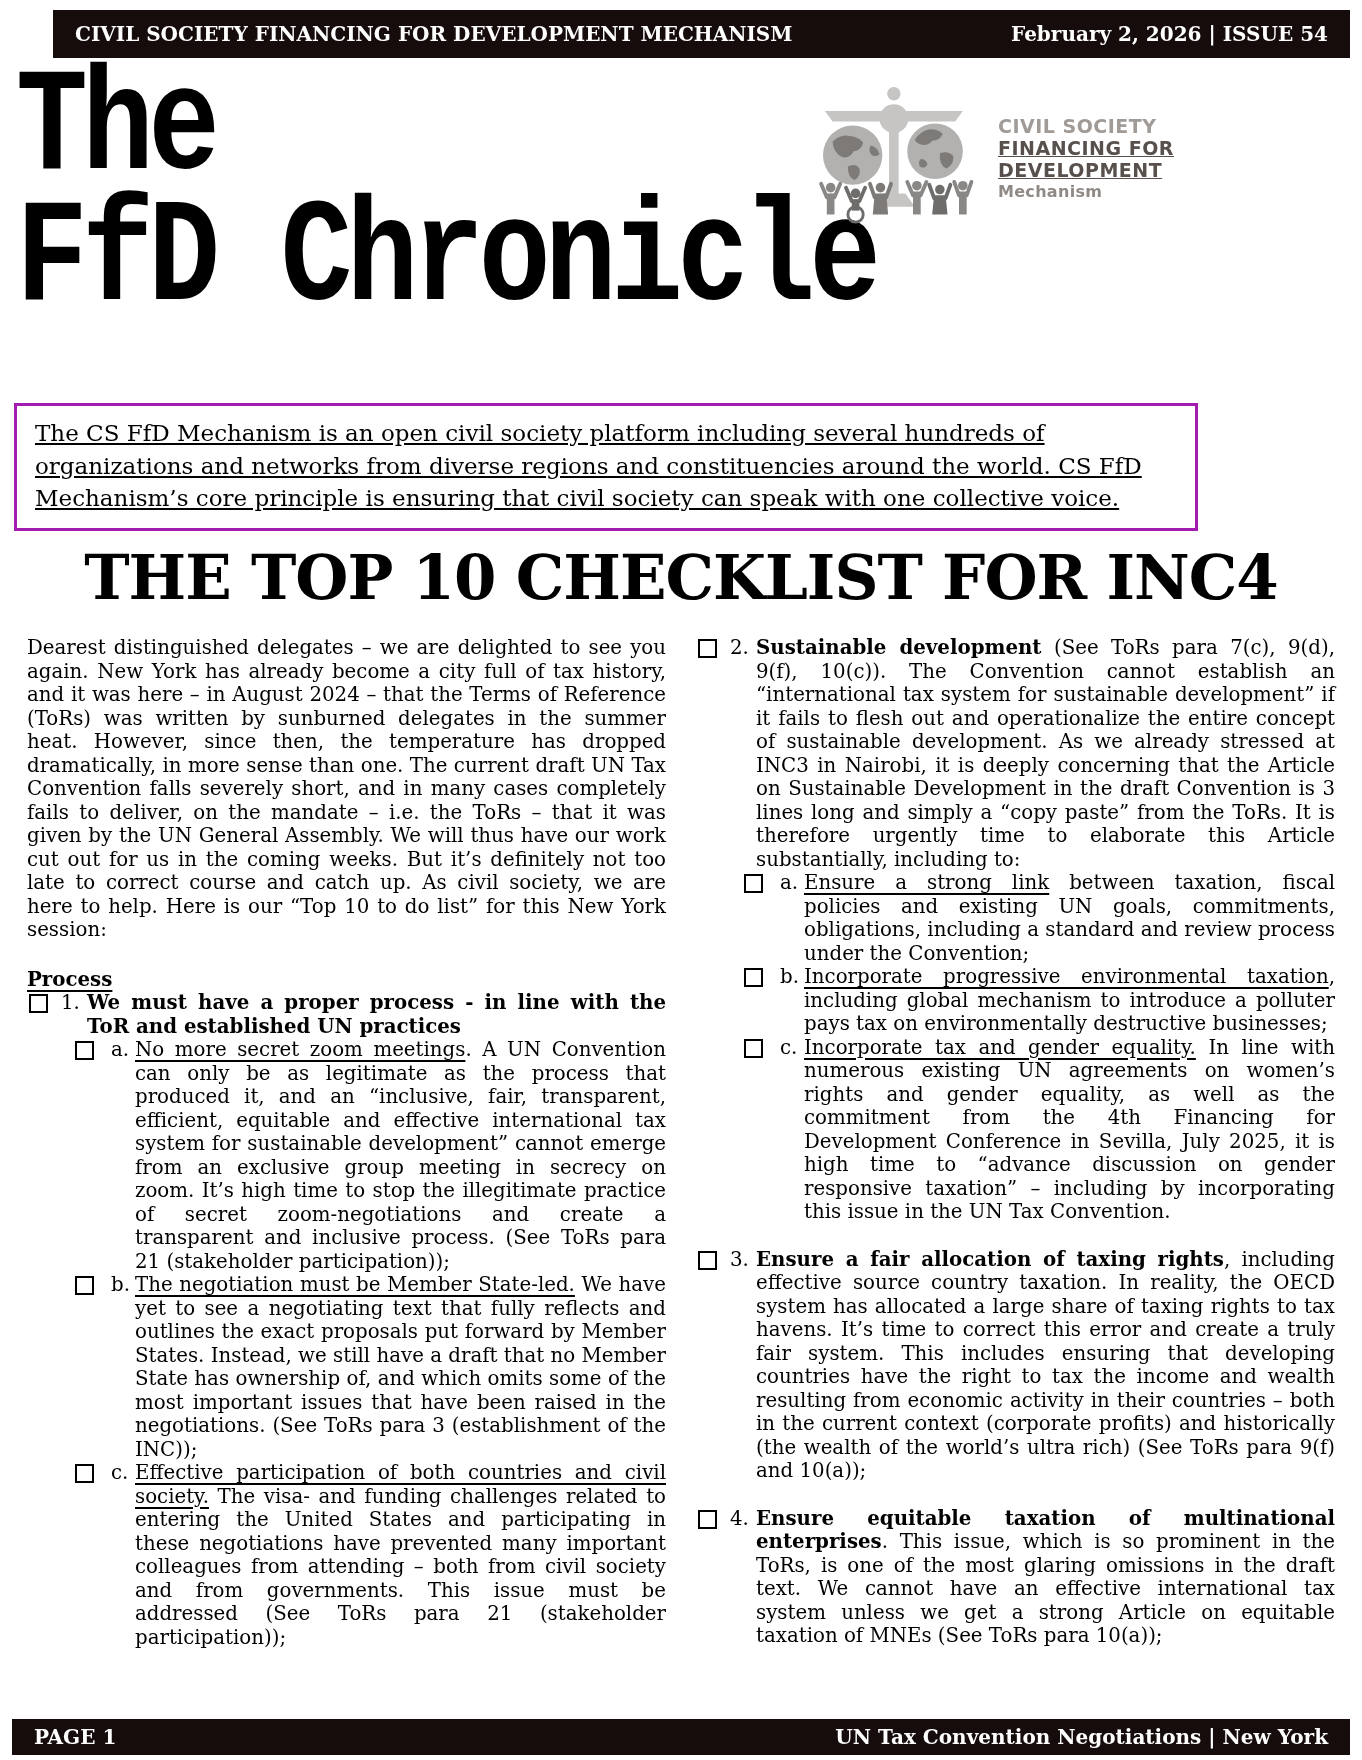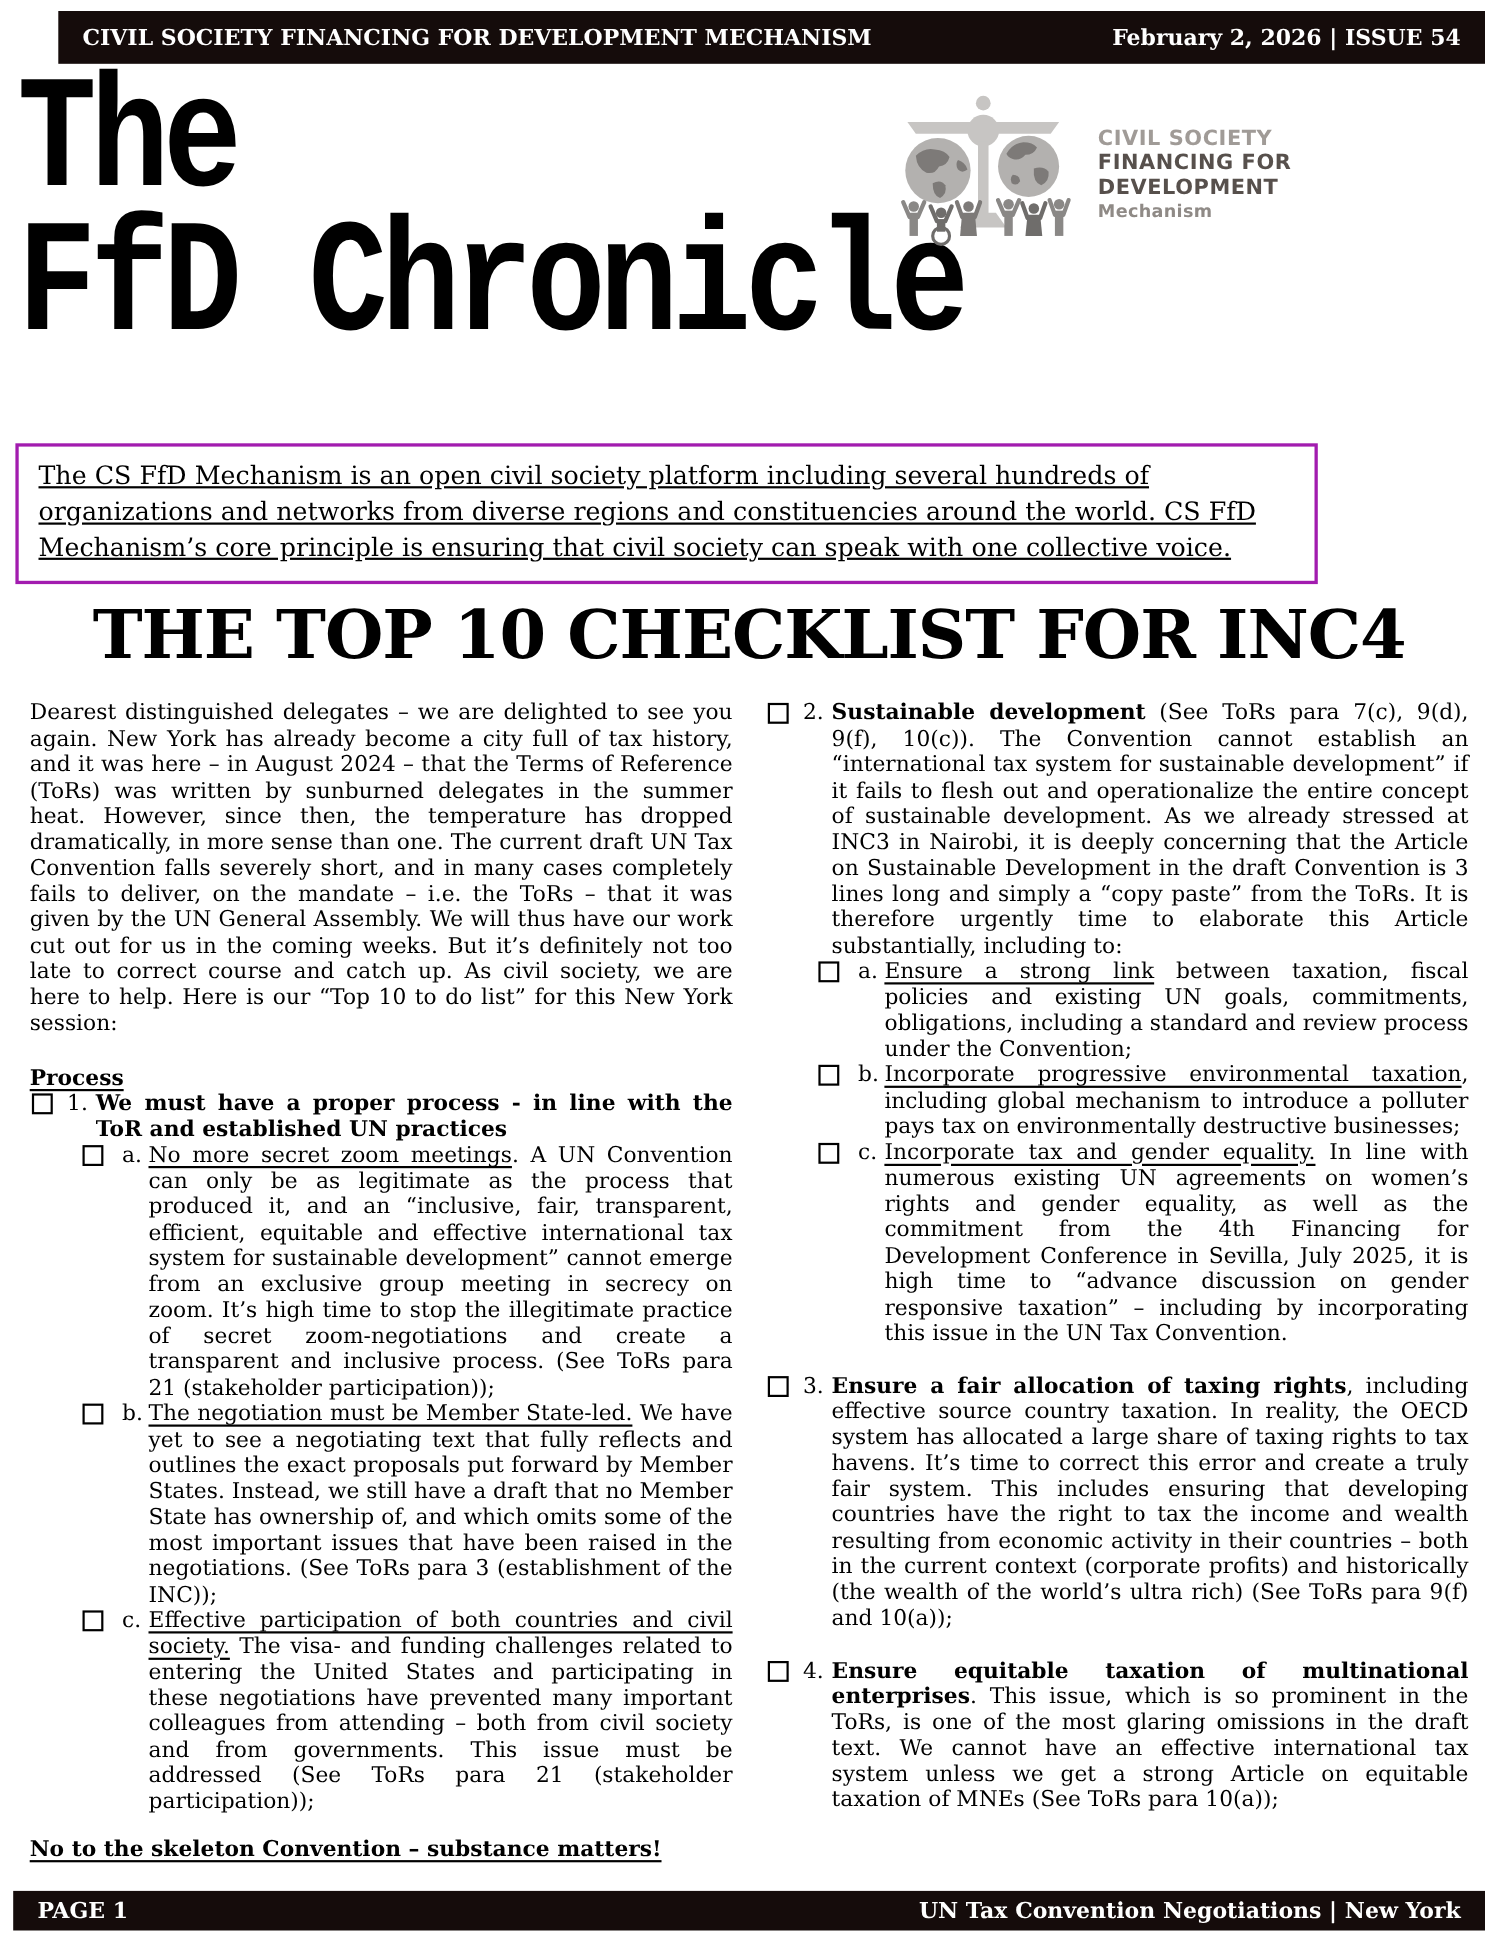--- a/index.html
+++ b/index.html
@@ -12,21 +12,21 @@
   .bar.top{top:10px;margin-left:41px;}
   .bar.bottom{bottom:5px;height:36px;}
   
   .masthead{position:absolute;left:16px;top:64px;font-family:Liberation Mono, monospace;}
   .mast-line{font-weight:bold;font-size:146px;line-height:0.9;letter-spacing:-7px;
              white-space:nowrap;transform:scaleX(0.82);transform-origin:left top;}
   
   .logo{position:absolute;left:800px;top:86px;display:flex;align-items:center;gap:16px;}
   .logo-text{font-family:"DejaVu Sans","Liberation Sans",sans-serif;line-height:22px;}
   .lt-gray{color:#a09b97;font-weight:bold;font-size:19px;letter-spacing:0.5px;}
-  .lt-dark{color:#57504c;font-weight:bold;font-size:19px;letter-spacing:0.5px;}
+  .lt-dark{color:#57504c;font-weight:bold;font-size:19px;letter-spacing:0.5px;text-decoration:underline;}
   .lt-sub{color:#8f8a86;font-weight:bold;font-size:16px;letter-spacing:0.3px;}
   
   .introbox{position:absolute;left:14px;top:403px;width:1184px;box-sizing:border-box;
             border:3px solid #a21caf;padding:11px 18px 13px 18px;font-size:23px;line-height:32.5px;text-decoration:underline;}
   
   .headline{position:absolute;left:0;top:542px;width:100%;text-align:center;font-weight:bold;
             font-size:61px;letter-spacing:-1px;white-space:nowrap;}
   
   .columns{position:absolute;left:27px;top:636px;width:1308px;display:flex;gap:30px;}
   .col{flex:1 1 0;font-size:19.8px;line-height:23.5px;}
@@ -136,21 +136,20 @@
   <div class="columns">
     <div class="col" id="col-left">
         <div class="para"><span>Dearest distinguished delegates – we are delighted to see you again. New York has already become a city full of tax history, and it was here – in August 2024 – that the Terms of Reference (ToRs) was written by sunburned delegates in the summer heat. However, since then, the temperature has dropped dramatically, in more sense than one. The current draft UN Tax Convention falls severely short, and in many cases completely fails to deliver, on the mandate – i.e. the ToRs – that it was given by the UN General Assembly. We will thus have our work cut out for us in the coming weeks. But it’s definitely not too late to correct course and catch up. As civil society, we are here to help. Here is our “Top 10 to do list” for this New York session:</span></div>
         <div style="height: 26px;"></div>
         <div class="col-heading"><span class="rb ru">Process</span></div>
         <div class="ck lv1"><span class="ckbox"></span><span class="ckmark">1.</span><span class="rb">We must have a proper process - in line with the ToR and established UN practices</span></div>
         <div class="ck lv2"><span class="ckbox"></span><span class="ckmark">a.</span><span class="ru">No more secret zoom meetings</span><span>. A UN Convention can only be as legitimate as the process that produced it, and an “inclusive, fair, transparent, efficient, equitable and effective international tax system for sustainable development” cannot emerge from an exclusive group meeting in secrecy on zoom. It’s high time to stop the illegitimate practice of secret zoom-negotiations and create a transparent and inclusive process. (See ToRs para 21 (stakeholder participation));</span></div>
         <div class="ck lv2"><span class="ckbox"></span><span class="ckmark">b.</span><span class="ru">The negotiation must be Member State-led.</span><span> We have yet to see a negotiating text that fully reflects and outlines the exact proposals put forward by Member States. Instead, we still have a draft that no Member State has ownership of, and which omits some of the most important issues that have been raised in the negotiations. (See ToRs para 3 (establishment of the INC));</span></div>
         <div class="ck lv2"><span class="ckbox"></span><span class="ckmark">c.</span><span class="ru">Effective participation of both countries and civil society.</span><span> The visa- and funding challenges related to entering the United States and participating in these negotiations have prevented many important colleagues from attending – both from civil society and from governments. This issue must be addressed (See ToRs para 21 (stakeholder participation));</span></div>
         <div style="height: 20px;"></div>
-        <div class="col-heading"><span class="rb ru">No to the skeleton Convention – substance matters!</span></div>
       </div>
     <div class="col" id="col-right">
         <div class="ck lv1"><span class="ckbox"></span><span class="ckmark">2.</span><span class="rb">Sustainable development</span><span> (See ToRs para 7(c), 9(d), 9(f), 10(c)). The Convention cannot establish an “international tax system for sustainable development” if it fails to flesh out and operationalize the entire concept of sustainable development. As we already stressed at INC3 in Nairobi, it is deeply concerning that the Article on Sustainable Development in the draft Convention is 3 lines long and simply a “copy paste” from the ToRs. It is therefore urgently time to elaborate this Article substantially, including to:</span></div>
         <div class="ck lv2"><span class="ckbox"></span><span class="ckmark">a.</span><span class="ru">Ensure a strong link</span><span> between taxation, fiscal policies and existing UN goals, commitments, obligations, including a standard and review process under the Convention;</span></div>
         <div class="ck lv2"><span class="ckbox"></span><span class="ckmark">b.</span><span class="ru">Incorporate progressive environmental taxation</span><span>, including global mechanism to introduce a polluter pays tax on environmentally destructive businesses;</span></div>
         <div class="ck lv2"><span class="ckbox"></span><span class="ckmark">c.</span><span class="ru">Incorporate tax and gender equality.</span><span> In line with numerous existing UN agreements on women’s rights and gender equality, as well as the commitment from the 4th Financing for Development Conference in Sevilla, July 2025, it is high time to “advance discussion on gender responsive taxation” – including by incorporating this issue in the UN Tax Convention.</span></div>
         <div style="height: 24px;"></div>
         <div class="ck lv1"><span class="ckbox"></span><span class="ckmark">3.</span><span class="rb">Ensure a fair allocation of taxing rights</span><span>, including effective source country taxation. In reality, the OECD system has allocated a large share of taxing rights to tax havens. It’s time to correct this error and create a truly fair system. This includes ensuring that developing countries have the right to tax the income and wealth resulting from economic activity in their countries – both in the current context (corporate profits) and historically (the wealth of the world’s ultra rich) (See ToRs para 9(f) and 10(a));</span></div>
         <div style="height: 24px;"></div>
         <div class="ck lv1"><span class="ckbox"></span><span class="ckmark">4.</span><span class="rb">Ensure equitable taxation of multinational enterprises</span><span>. This issue, which is so prominent in the ToRs, is one of the most glaring omissions in the draft text. We cannot have an effective international tax system unless we get a strong Article on equitable taxation of MNEs (See ToRs para 10(a));</span></div>

